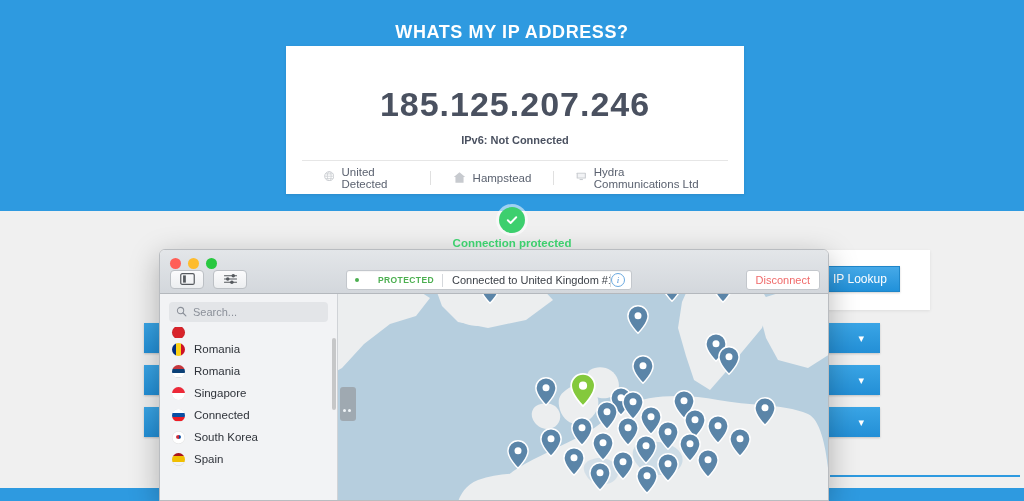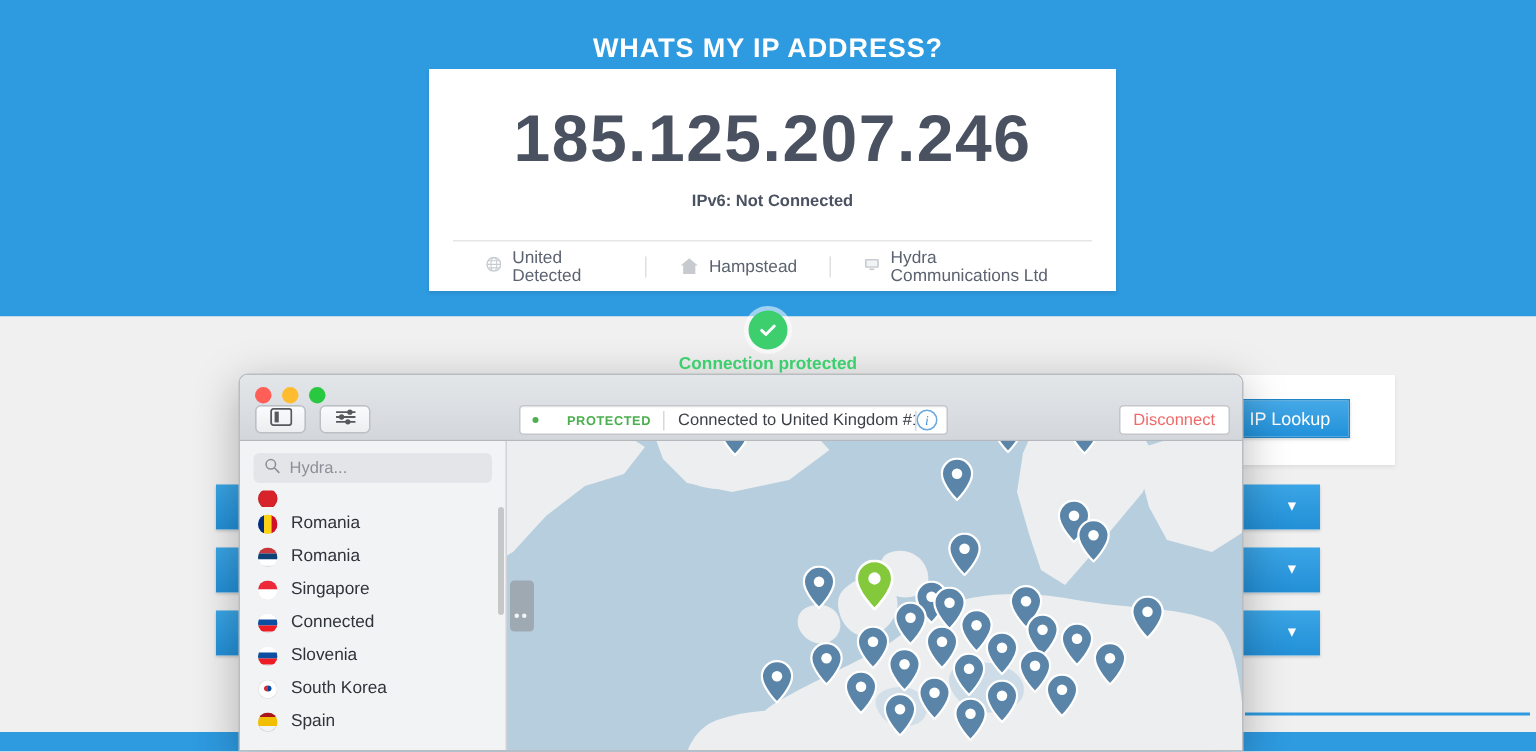--- a/index.html
+++ b/index.html
@@ -31,22 +31,22 @@
     font-size: 18px; font-weight: bold; letter-spacing: 0.6px;
   }
 
   
   .ip-card {
     position: absolute; left: 286px; top: 46px; width: 458px; height: 148px;
     background: #ffffff;
     box-shadow: 0 1px 3px rgba(0,0,0,0.10);
   }
   .ip-address {
-    margin-top: 22px; text-align: center;
-    font-size: 44px; font-weight: bold; color: #4a5160;
+    margin-top: 39px; text-align: center;
+    font-size: 34px; font-weight: bold; color: #4a5160;
     letter-spacing: 1px;
   }
   .ip-v6 {
     margin-top: 10px; text-align: center;
     font-size: 11px; font-weight: bold; color: #4a5160;
   }
   .ip-meta {
     position: absolute; left: 16px; right: 16px; bottom: 0; height: 34px;
     border-top: 1px solid #e6e6e6;
     display: flex; align-items: center; justify-content: center;
@@ -340,21 +340,21 @@
 
     <div class="sidebar">
       <div class="search-wrap">
         <div class="search-box">
           <span>
             <svg viewBox="0 0 16 16">
                 <circle cx="6.6" cy="6.6" r="4.6" fill="none" stroke="#8b9099" stroke-width="1.5"></circle>
                 <path d="M10.2 10.2 14.4 14.4" stroke="#8b9099" stroke-width="1.6" stroke-linecap="round"></path>
               </svg>
           </span>
-          <span class="search-ph">Hydra...</span>
+          <span class="search-ph">Search...</span>
         </div>
       </div>
 
       <div class="country-list">
 
         <div class="country-item clipped">
           <span class="flag" style="background:#d8232a"></span>
         </div>
 
         <div class="country-item">
@@ -385,28 +385,20 @@
 
         <div class="country-item">
           <span class="flag">
             <span class="fl-row" style="top:0;height:34%;background:#ffffff"></span>
             <span class="fl-row" style="top:34%;height:33%;background:#0b4ea2"></span>
             <span class="fl-row" style="top:67%;height:33%;background:#ee1c25"></span>
           </span>
           <span>Connected</span>
         </div>
 
-        <div class="country-item">
-          <span class="flag">
-            <span class="fl-row" style="top:0;height:34%;background:#ffffff"></span>
-            <span class="fl-row" style="top:34%;height:33%;background:#0b4ea2"></span>
-            <span class="fl-row" style="top:67%;height:33%;background:#ee1c25"></span>
-          </span>
-          <span>Slovenia</span>
-        </div>
 
 
         <div class="country-item">
           <span class="flag" style="background:#ffffff">
             <span style="position:absolute;left:28%;top:32%;width:44%;height:36%;border-radius:50%;background:linear-gradient(90deg,#cd2e3a 50%,#0047a0 50%)"></span>
           </span>
           <span>South Korea</span>
         </div>
 
         <div class="country-item">

